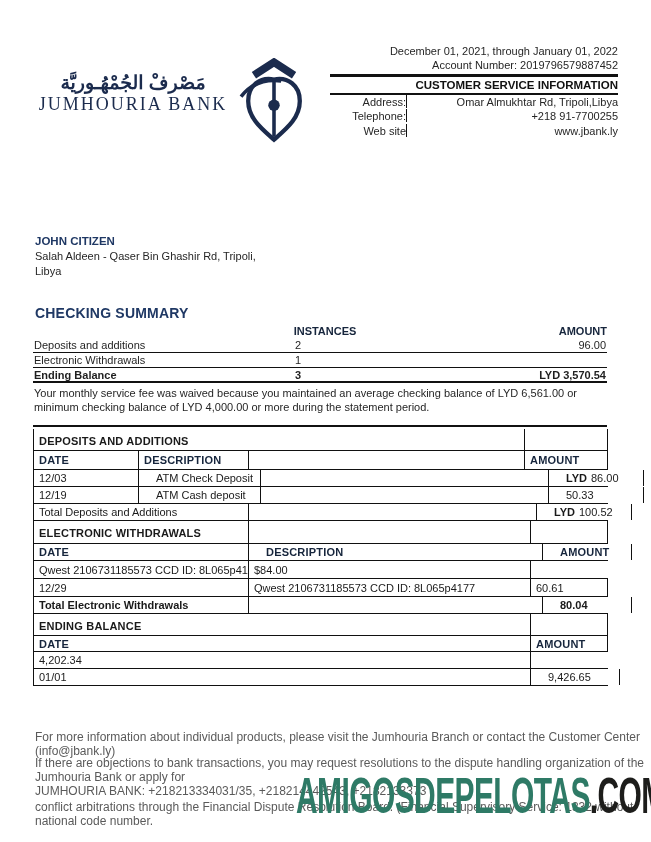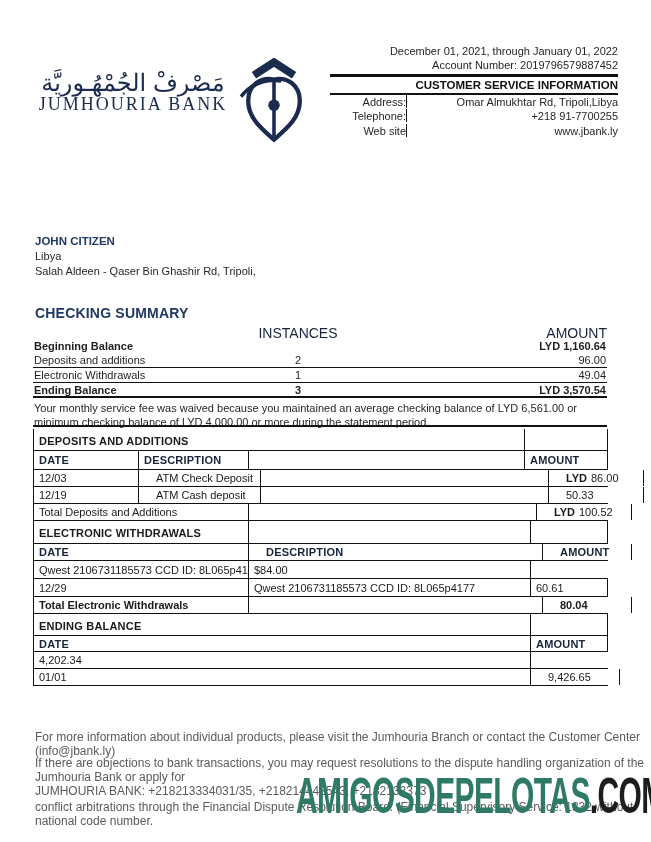--- a/index.html
+++ b/index.html
@@ -5,40 +5,40 @@
   * { margin:0; padding:0; box-sizing:border-box; }
   html,body { background:#e8e8e8; }
   .page {
     position:relative; width:651px; height:842px; margin:0 auto;
     background:#ffffff; overflow:hidden;
     font-family:"Liberation Sans", sans-serif; color:#1f1f1f;
   }
   
   .logo-block { position:absolute; left:33px; top:58px; width:270px; }
   .logo-text { position:absolute; left:0; top:14px; width:200px; text-align:center; color:#1b2b4d; }
-  .arabic-name { font-size:24px; font-weight:normal; direction:rtl; line-height:22px; }
+  .arabic-name { font-size:19px; font-weight:bold; direction:rtl; line-height:22px; }
   .english-name { font-family:"Liberation Serif", serif; font-size:18px; letter-spacing:2px; line-height:20px; color:#1b2b4d; }
   .logo-icon { position:absolute; left:205px; top:0; }
   .head-right { position:absolute; left:330px; top:44px; width:288px;text-align:right; }
   .period, .acct-num { font-size:11px; color:#262626; line-height:14px; }
   .thick-rule { height:3px; background:#111; margin-top:2px; }
   .csi-title { font-size:11.5px; font-weight:bold; color:#111; padding:2px 0 2px 2px; }
   .thin-rule { height:1.5px; background:#111; }
   .csi-row { display:flex; min-height:14.5px; align-items:flex-start; }
   .csi-label { width:76px; font-size:11px; padding:1px 0 0 2px; color:#262626; }
   .csi-value { flex:1; border-left:1.5px solid #111; padding:1px 0 0 9px; font-size:11px; color:#262626; }
   
   .customer { position:absolute; left:35px; top:234px; }
   .cust-name { font-size:11.5px; font-weight:bold; color:#1f3864; line-height:15px; }
   .cust-addr { font-size:11px; line-height:15px; color:#262626; }
   
   .summary { position:absolute; left:33px; top:305px; width:574px; height:122px; border-bottom:2.5px solid #111; }
   .section-title { font-size:14px; font-weight:bold; color:#1f3864; letter-spacing:0.2px; }
   .summary .section-title { padding-left:2px; height:20px; }
-  .sum-head { display:flex; font-size:14px; font-weight:normal; color:#16253c; height:13px; }
+  .sum-head { display:flex; font-size:11px; font-weight:bold; color:#16253c; height:13px;gap:27px; }
   .sum-head .c1 { width:200px; }
   .sum-head .c2 { width:130px; text-align:center; }
   .sum-head .c3 { flex:1; text-align:right; }
   .sum-row { display:flex; font-size:11px; align-items:center; height:15px; padding:0 1px; }
   .sum-row .c1 { width:199px; }
   .sum-row .c2 { width:130px; text-align:center; }
   .sum-row .c3 { flex:1; text-align:right; }
   .sum-row.b { font-weight:bold; }
   .bb1 { border-bottom:1px solid #111; }
   .bb2 { border-bottom:2px solid #111; }
@@ -105,45 +105,39 @@
       <div class="csi-value">+218 91-7700255</div>
     </div>
     <div class="csi-row">
       <div class="csi-label">Web site</div>
       <div class="csi-value">www.jbank.ly</div>
     </div>
   </div>
 
   <div class="customer">
     <div class="cust-name">JOHN CITIZEN</div>
+    <div class="cust-addr">Salah Aldeen - Qaser Bin Ghashir Rd, Tripoli,</div>
     <div class="cust-addr">Libya</div>
-    <div class="cust-addr">Salah Aldeen - Qaser Bin Ghashir Rd, Tripoli,</div>
   </div>
 
   <div class="summary">
     <div class="section-title">CHECKING SUMMARY</div>
     <div class="sum-head">
       <div class="c1"></div>
       <div class="c2">INSTANCES</div>
       <div class="c3">AMOUNT</div>
     </div>
-    <div class="sum-row b">
-      <div class="c1">Beginning Balance</div>
-      <div class="c2"></div>
-      <div class="c3">LYD 1,160.64</div>
-    </div>
     <div class="sum-row bb1">
       <div class="c1">Deposits and additions</div>
       <div class="c2">2</div>
       <div class="c3">96.00</div>
     </div>
     <div class="sum-row bb1">
       <div class="c1">Electronic Withdrawals</div>
       <div class="c2">1</div>
-      <div class="c3">49.04</div>
     </div>
     <div class="sum-row b bb2">
       <div class="c1">Ending Balance</div>
       <div class="c2">3</div>
       <div class="c3">LYD 3,570.54</div>
     </div>
     <div class="sum-note">
       <div>Your monthly service fee was waived because you maintained an average checking balance of LYD 6,561.00 or</div>
       <div>minimum checking balance of LYD 4,000.00 or more during the statement period.</div>
     </div>

